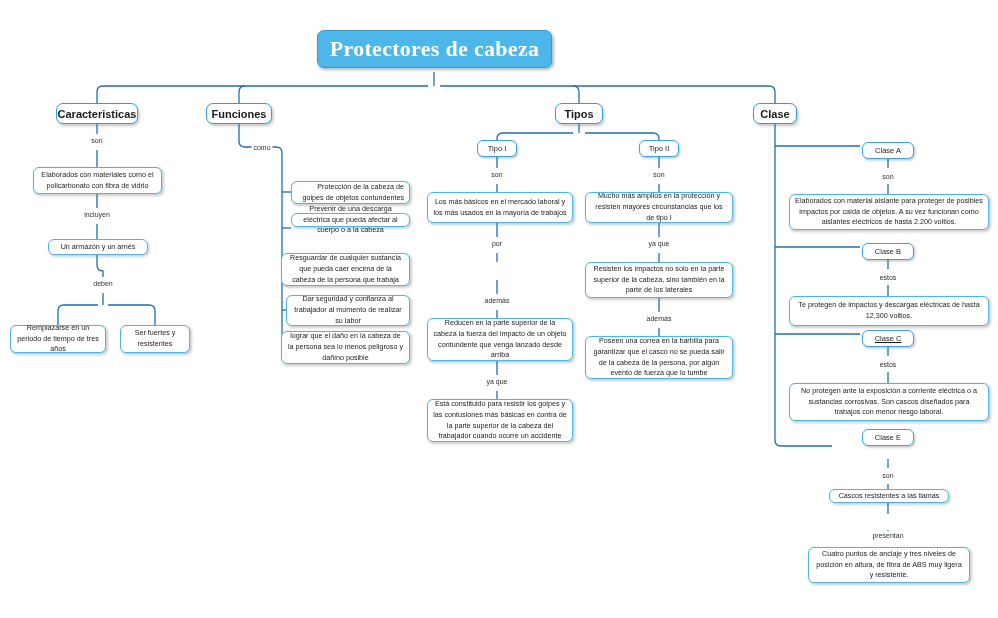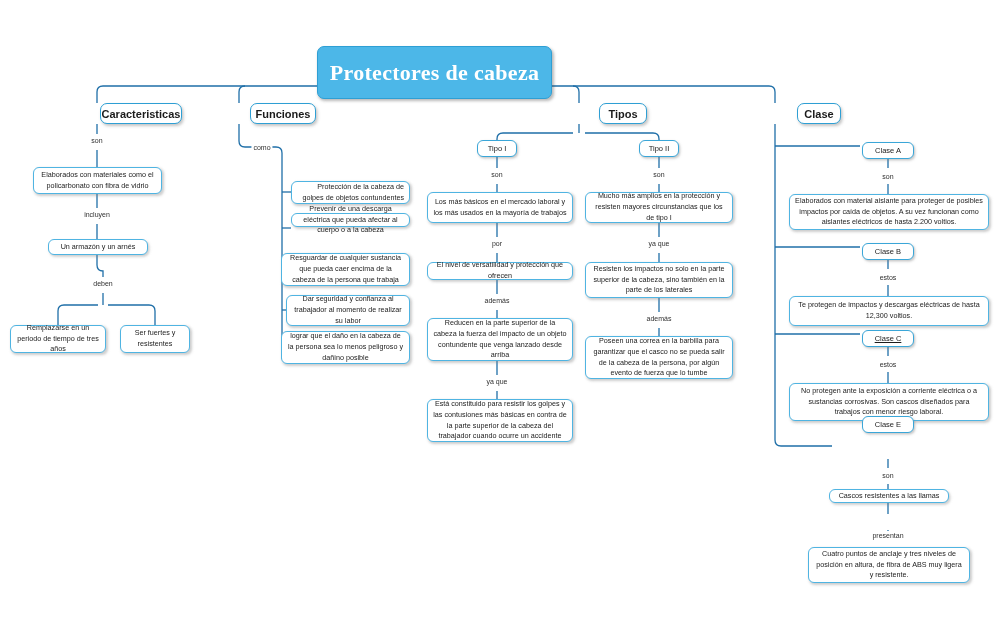--- a/index.html
+++ b/index.html
@@ -47,21 +47,20 @@
     letter-spacing: .3px;
     box-shadow: 1.5px 2px 3px rgba(70,70,70,.38);
   }
   
   .node.cat {
     border: 1.4px solid #2e9fd4;
     border-radius: 7px;
     font-weight: bold;
     font-size: 11px;
     box-shadow: 1.5px 2px 3px rgba(120,120,120,.42);
-    margin-left: 44px;
   }
   
   .node.pill {
     border: 1.2px solid #3aa6d8;
     border-radius: 6px;
     font-size: 7.5px;
     box-shadow: 1.2px 1.6px 2.4px rgba(120,120,120,.42);
   }
   
   .node.leaf {
@@ -154,21 +153,21 @@
       <path d="M 888,372 L 888,383"></path>
 
       <path d="M 888,459 L 888,468"></path>
       <path d="M 888,484 L 888,489"></path>
       <path d="M 888,503 L 888,514"></path>
       <path d="M 888,530 L 888,540"></path>
       <path d="M 888,556 L 888,547"></path>
     </g>
   </svg>
 
-  <div class="node root" style="left:317px; top:46px; width:235px; height:53px;">
+  <div class="node root" style="left:317px; top:30px; width:235px; height:38px;">
     <span>Protectores de cabeza</span>
   </div>
 
   <div class="node cat" style="left:56px; top:103px; width:82px; height:21px;">
     <span>Caracteristicas</span>
   </div>
 
   <div class="node cat" style="left:206px; top:103px; width:66px; height:21px;">
     <span>Funciones</span>
   </div>
@@ -234,23 +233,20 @@
   </div>
 
   <div class="linklabel" style="left:497px; top:170px;">son</div>
 
   <div class="node leaf" style="left:427px; top:192px; width:146px; height:31px;">
     <span>Los más básicos en el mercado laboral y los más usados en la mayoría de trabajos</span>
   </div>
 
   <div class="linklabel" style="left:497px; top:239px;">por</div>
 
-  <div class="node leaf" style="left:427px; top:262px; width:146px; height:18px;">
-    <span>El nivel de versatilidad y protección que ofrecen</span>
-  </div>
 
   <div class="linklabel" style="left:497px; top:296px;">además</div>
 
   <div class="node leaf" style="left:427px; top:318px; width:146px; height:43px;">
     <span>Reducen en la parte superior de la cabeza la fuerza del impacto de un objeto contundente que venga lanzado desde arriba</span>
   </div>
 
   <div class="linklabel" style="left:497px; top:377px;">ya que</div>
 
   <div class="node leaf" style="left:427px; top:399px; width:146px; height:43px;">
@@ -298,21 +294,21 @@
   <div class="node pill" style="left:862px; top:330px; width:52px; height:17px;text-decoration:underline;">
     <span>Clase C</span>
   </div>
 
   <div class="linklabel" style="left:888px; top:360px;">estos</div>
 
   <div class="node leaf" style="left:789px; top:383px; width:200px; height:38px;">
     <span>No protegen ante la exposición a corriente eléctrica o a sustancias corrosivas. Son cascos diseñados para trabajos con menor riesgo laboral.</span>
   </div>
 
-  <div class="node pill" style="left:862px; top:416px; width:52px; height:17px;">
+  <div class="node pill" style="left:862px; top:429px; width:52px; height:17px;">
     <span>Clase E</span>
   </div>
 
   <div class="linklabel" style="left:888px; top:471px;">son</div>
 
   <div class="node leaf" style="left:829px; top:489px; width:120px; height:14px;">
     <span>Cascos resistentes a las llamas</span>
   </div>
 
   <div class="linklabel" style="left:888px; top:531px;">presentan</div>

